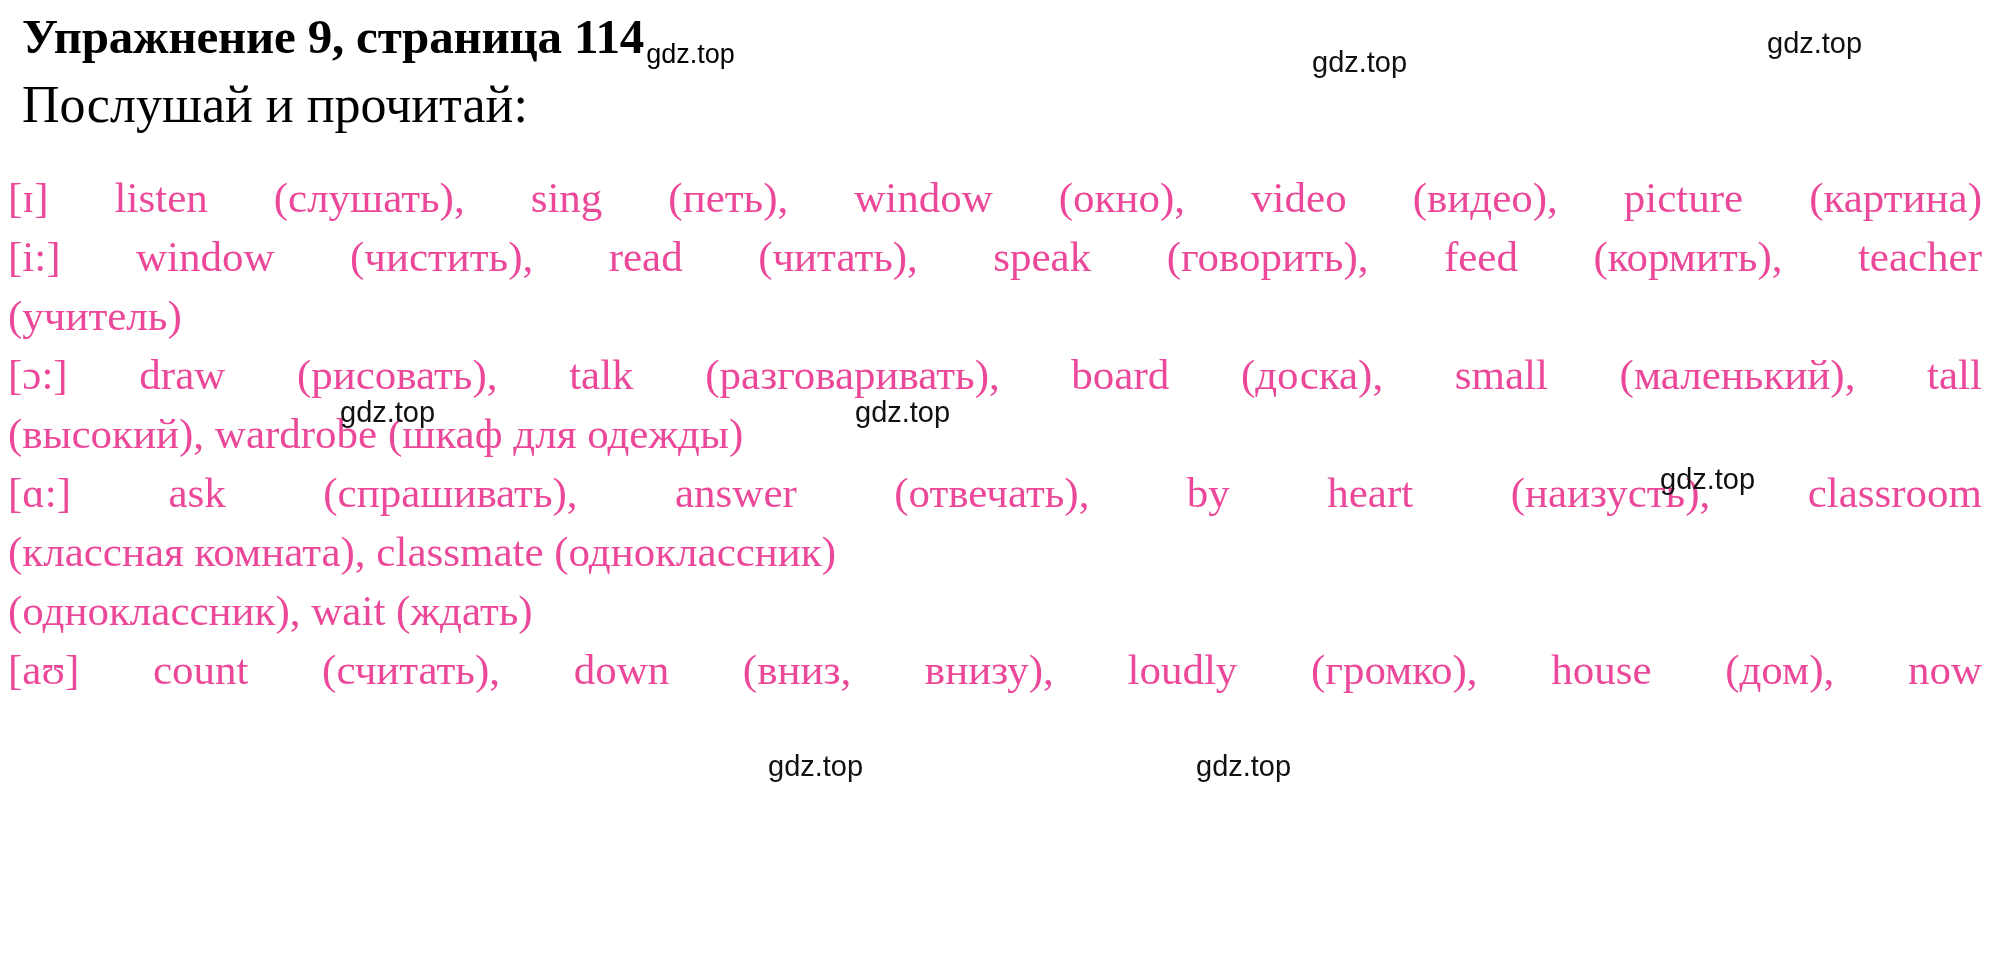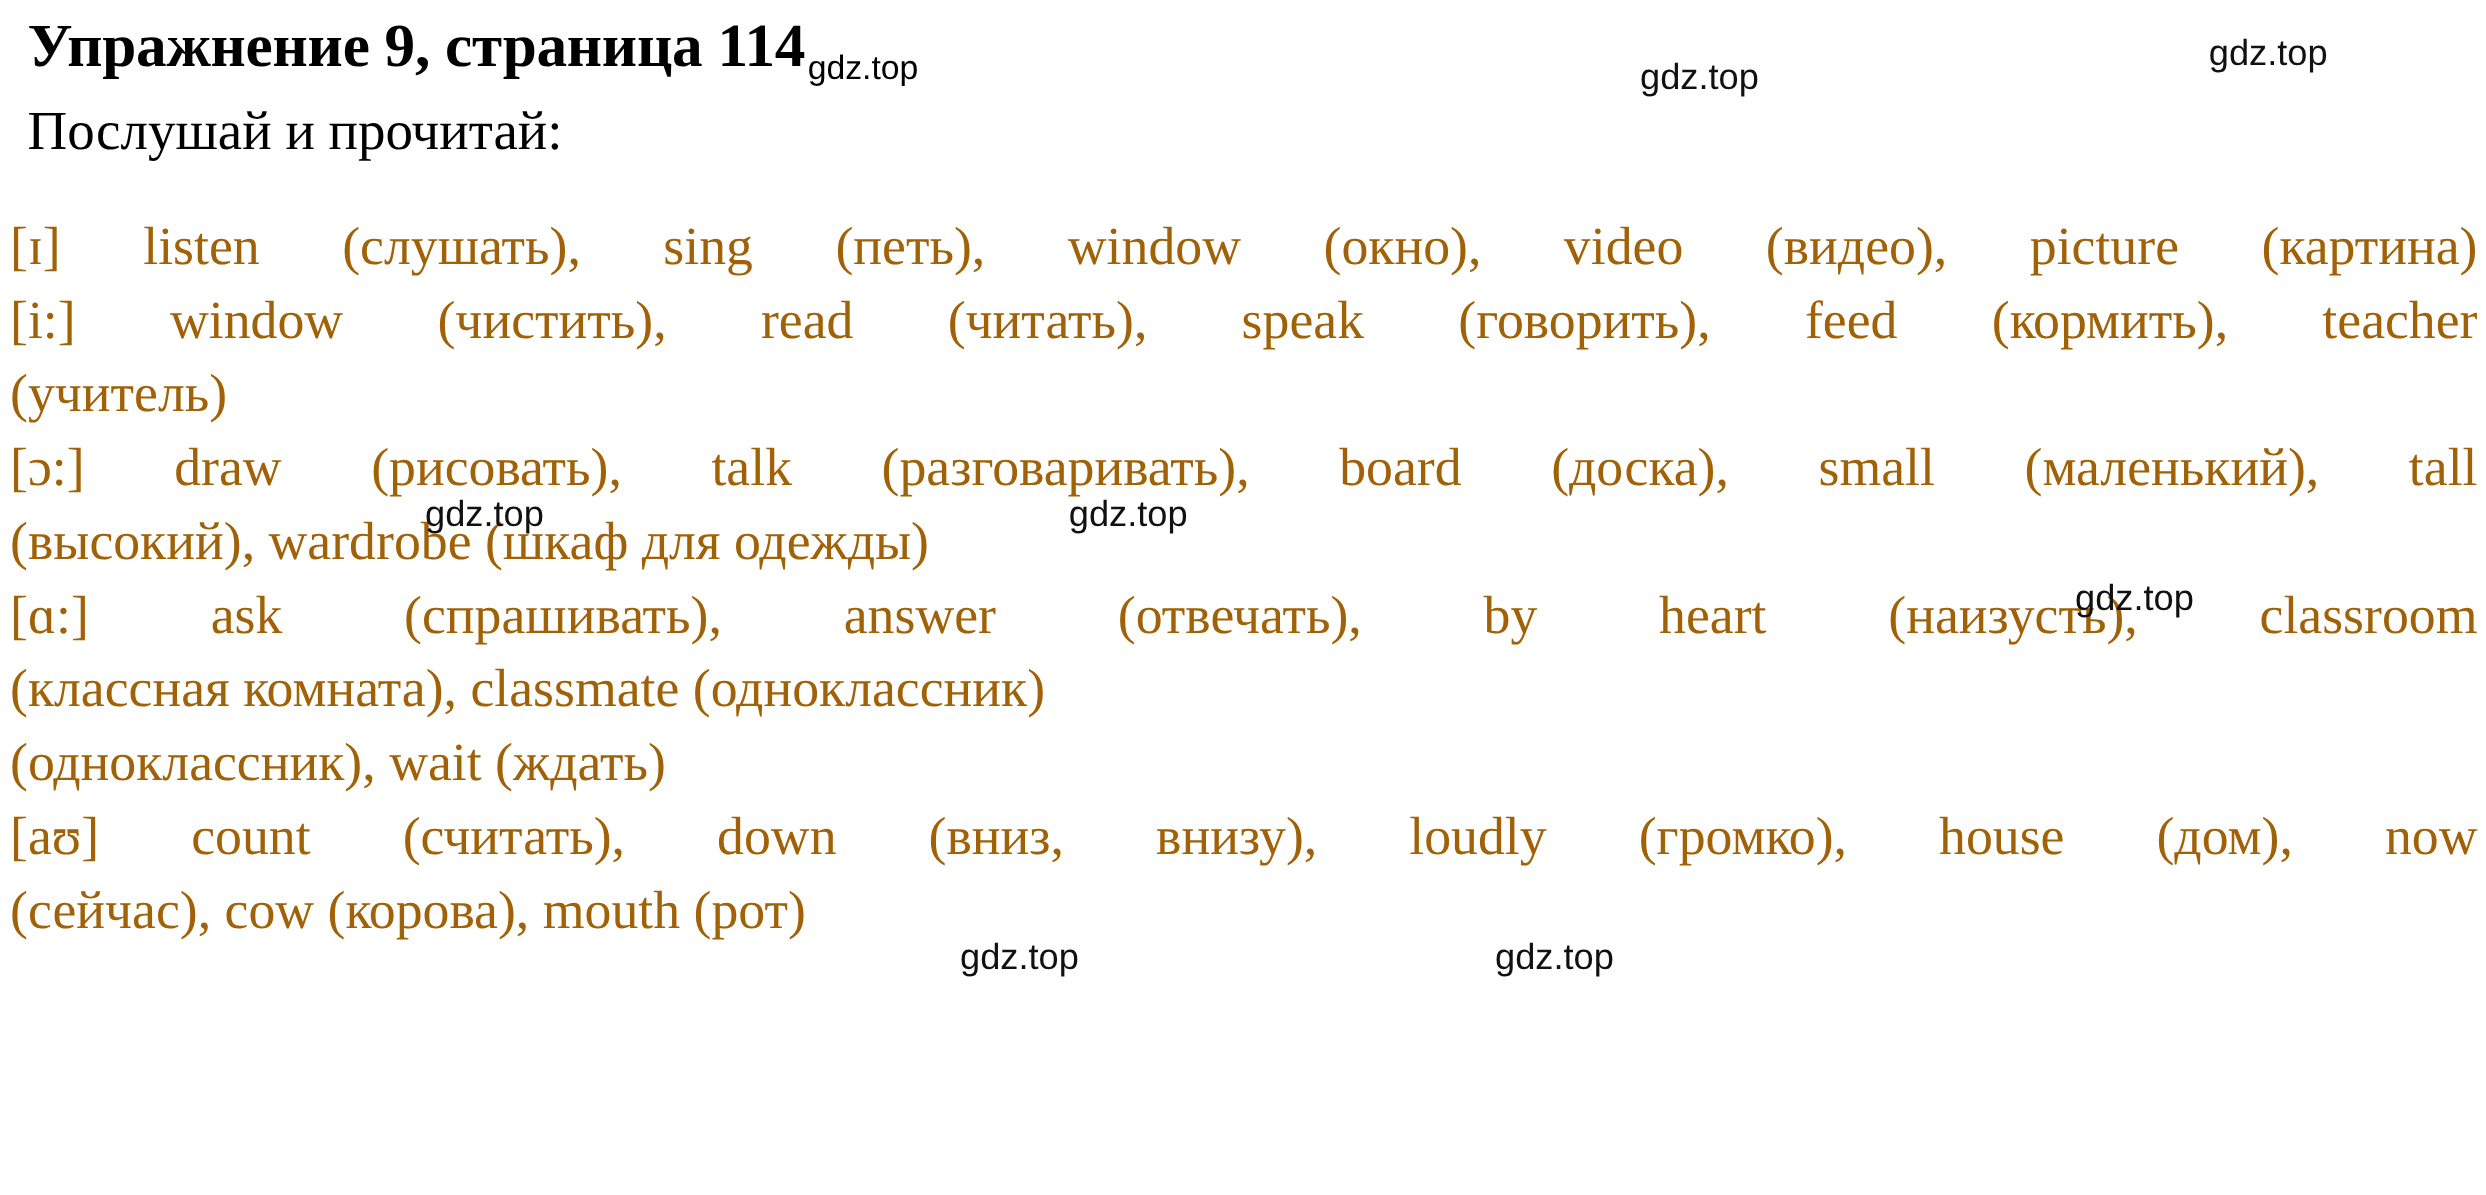--- a/index.html
+++ b/index.html
@@ -47,40 +47,40 @@
     font-size: 27px;
     vertical-align: baseline;
     position: relative;
     top: 10px;
     left: 2px;
     letter-spacing: 0px;
   }
   .task-instruction {
     font-family: "Liberation Serif", "DejaVu Serif", serif;
     font-weight: normal;
-    font-size: 44px;
+    font-size: 52px;
     line-height: 56px;
     margin-top: 4px;
     white-space: nowrap;
   }
 
   
   .transcription-body {
     position: absolute;
     left: 8px;
     top: 168px;
     width: 1974px;
   }
   .tr-line {
     font-family: "Liberation Serif", "DejaVu Serif", serif;
     font-size: 43px;
     line-height: 59px;
     text-align: justify;
     text-align-last: left;
-    color: #a16207;
+    color: #ec4899;
     margin: 0;
     padding: 0;
   }
   .tr-line.justify-full {
     text-align: justify;
     text-align-last: justify;
   }
 
   
   .wm {
@@ -107,21 +107,20 @@
   <div class="transcription-body">
     <div class="tr-line justify-full">[ɪ] listen (слушать), sing (петь), window (окно), video (видео), picture (картина)</div>
     <div class="tr-line justify-full">[i:] window (чистить), read (читать), speak (говорить), feed (кормить), teacher</div>
     <div class="tr-line">(учитель)</div>
     <div class="tr-line justify-full">[ɔ:] draw (рисовать), talk (разговаривать), board (доска), small (маленький), tall</div>
     <div class="tr-line">(высокий), wardrobe (шкаф для одежды)</div>
     <div class="tr-line justify-full">[ɑ:] ask (спрашивать), answer (отвечать), by heart (наизусть), classroom</div>
     <div class="tr-line">(классная комната), classmate (одноклассник)</div>
     <div class="tr-line">(одноклассник), wait (ждать)</div>
     <div class="tr-line justify-full">[aʊ] count (считать), down (вниз, внизу), loudly (громко), house (дом), now</div>
-    <div class="tr-line">(сейчас), cow (корова), mouth (рот)</div>
   </div>
 
   <div id="watermark-layer">
       <div class="wm" style="left: 1312px; top: 48px;">gdz.top</div>
       <div class="wm" style="left: 1767px; top: 29px;">gdz.top</div>
       <div class="wm" style="left: 340px; top: 398px;">gdz.top</div>
       <div class="wm" style="left: 855px; top: 398px;">gdz.top</div>
       <div class="wm" style="left: 1660px; top: 465px;">gdz.top</div>
       <div class="wm" style="left: 768px; top: 752px;">gdz.top</div>
       <div class="wm" style="left: 1196px; top: 752px;">gdz.top</div>

